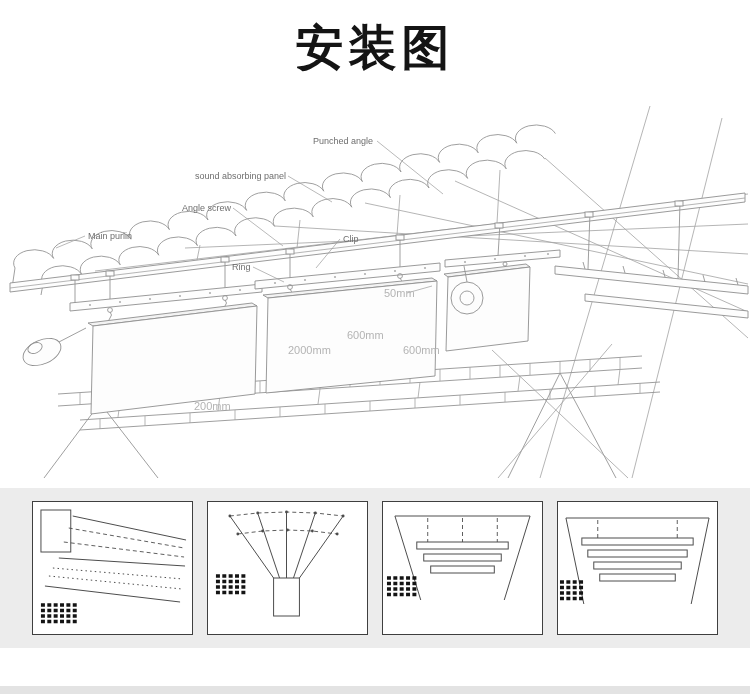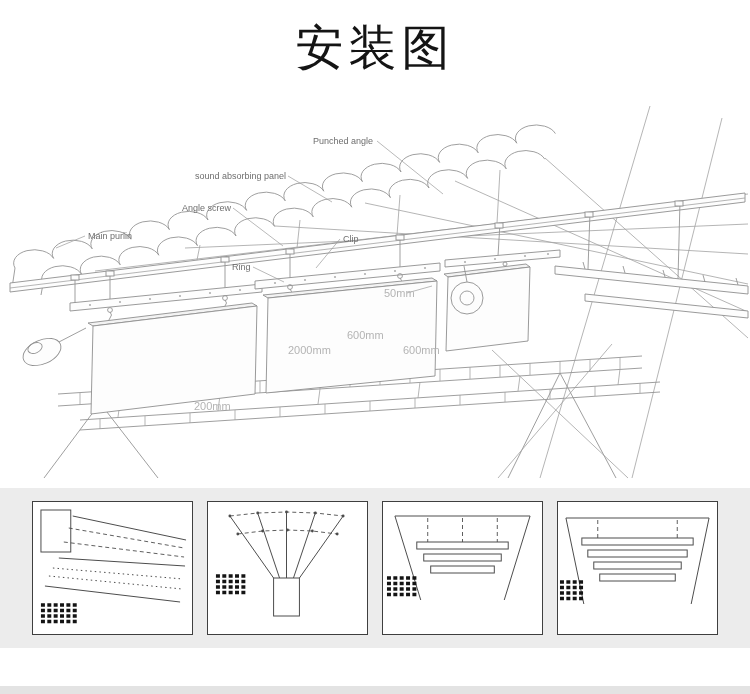--- a/index.html
+++ b/index.html
@@ -1,19 +1,19 @@
 <!DOCTYPE html>
 <html><head>
 <meta charset="utf-8">
 <style>
   html,body{margin:0;padding:0;background:#fff;}
   .page{position:relative;width:750px;height:694px;background:#ffffff;overflow:hidden;
         font-family:"Liberation Sans",sans-serif;}
   .title{position:absolute;top:16px;left:0;width:100%;text-align:center;
-         font-size:48px;font-weight:400;color:#141414;letter-spacing:5px;}
+         font-size:48px;font-weight:700;color:#141414;letter-spacing:5px;}
   .diagram{position:absolute;top:98px;left:0;}
   svg text{font-family:"Liberation Sans",sans-serif;}
   .lbl{font-size:9px;fill:#6e6e6e;}
   .dim{font-size:11px;fill:#b4b4b4;}
   .ln{stroke:#949494;fill:none;stroke-width:0.9;}
   .ln2{stroke:#a2a2a2;fill:none;stroke-width:0.8;}
   .wh{fill:#fdfdfd;stroke:#8f8f8f;stroke-width:0.9;}
   .whd{fill:#f3f3f3;stroke:#8f8f8f;stroke-width:0.9;}
   .leader{stroke:#9b9b9b;stroke-width:0.7;fill:none;}
   .hole{fill:#b0b0b0;}

